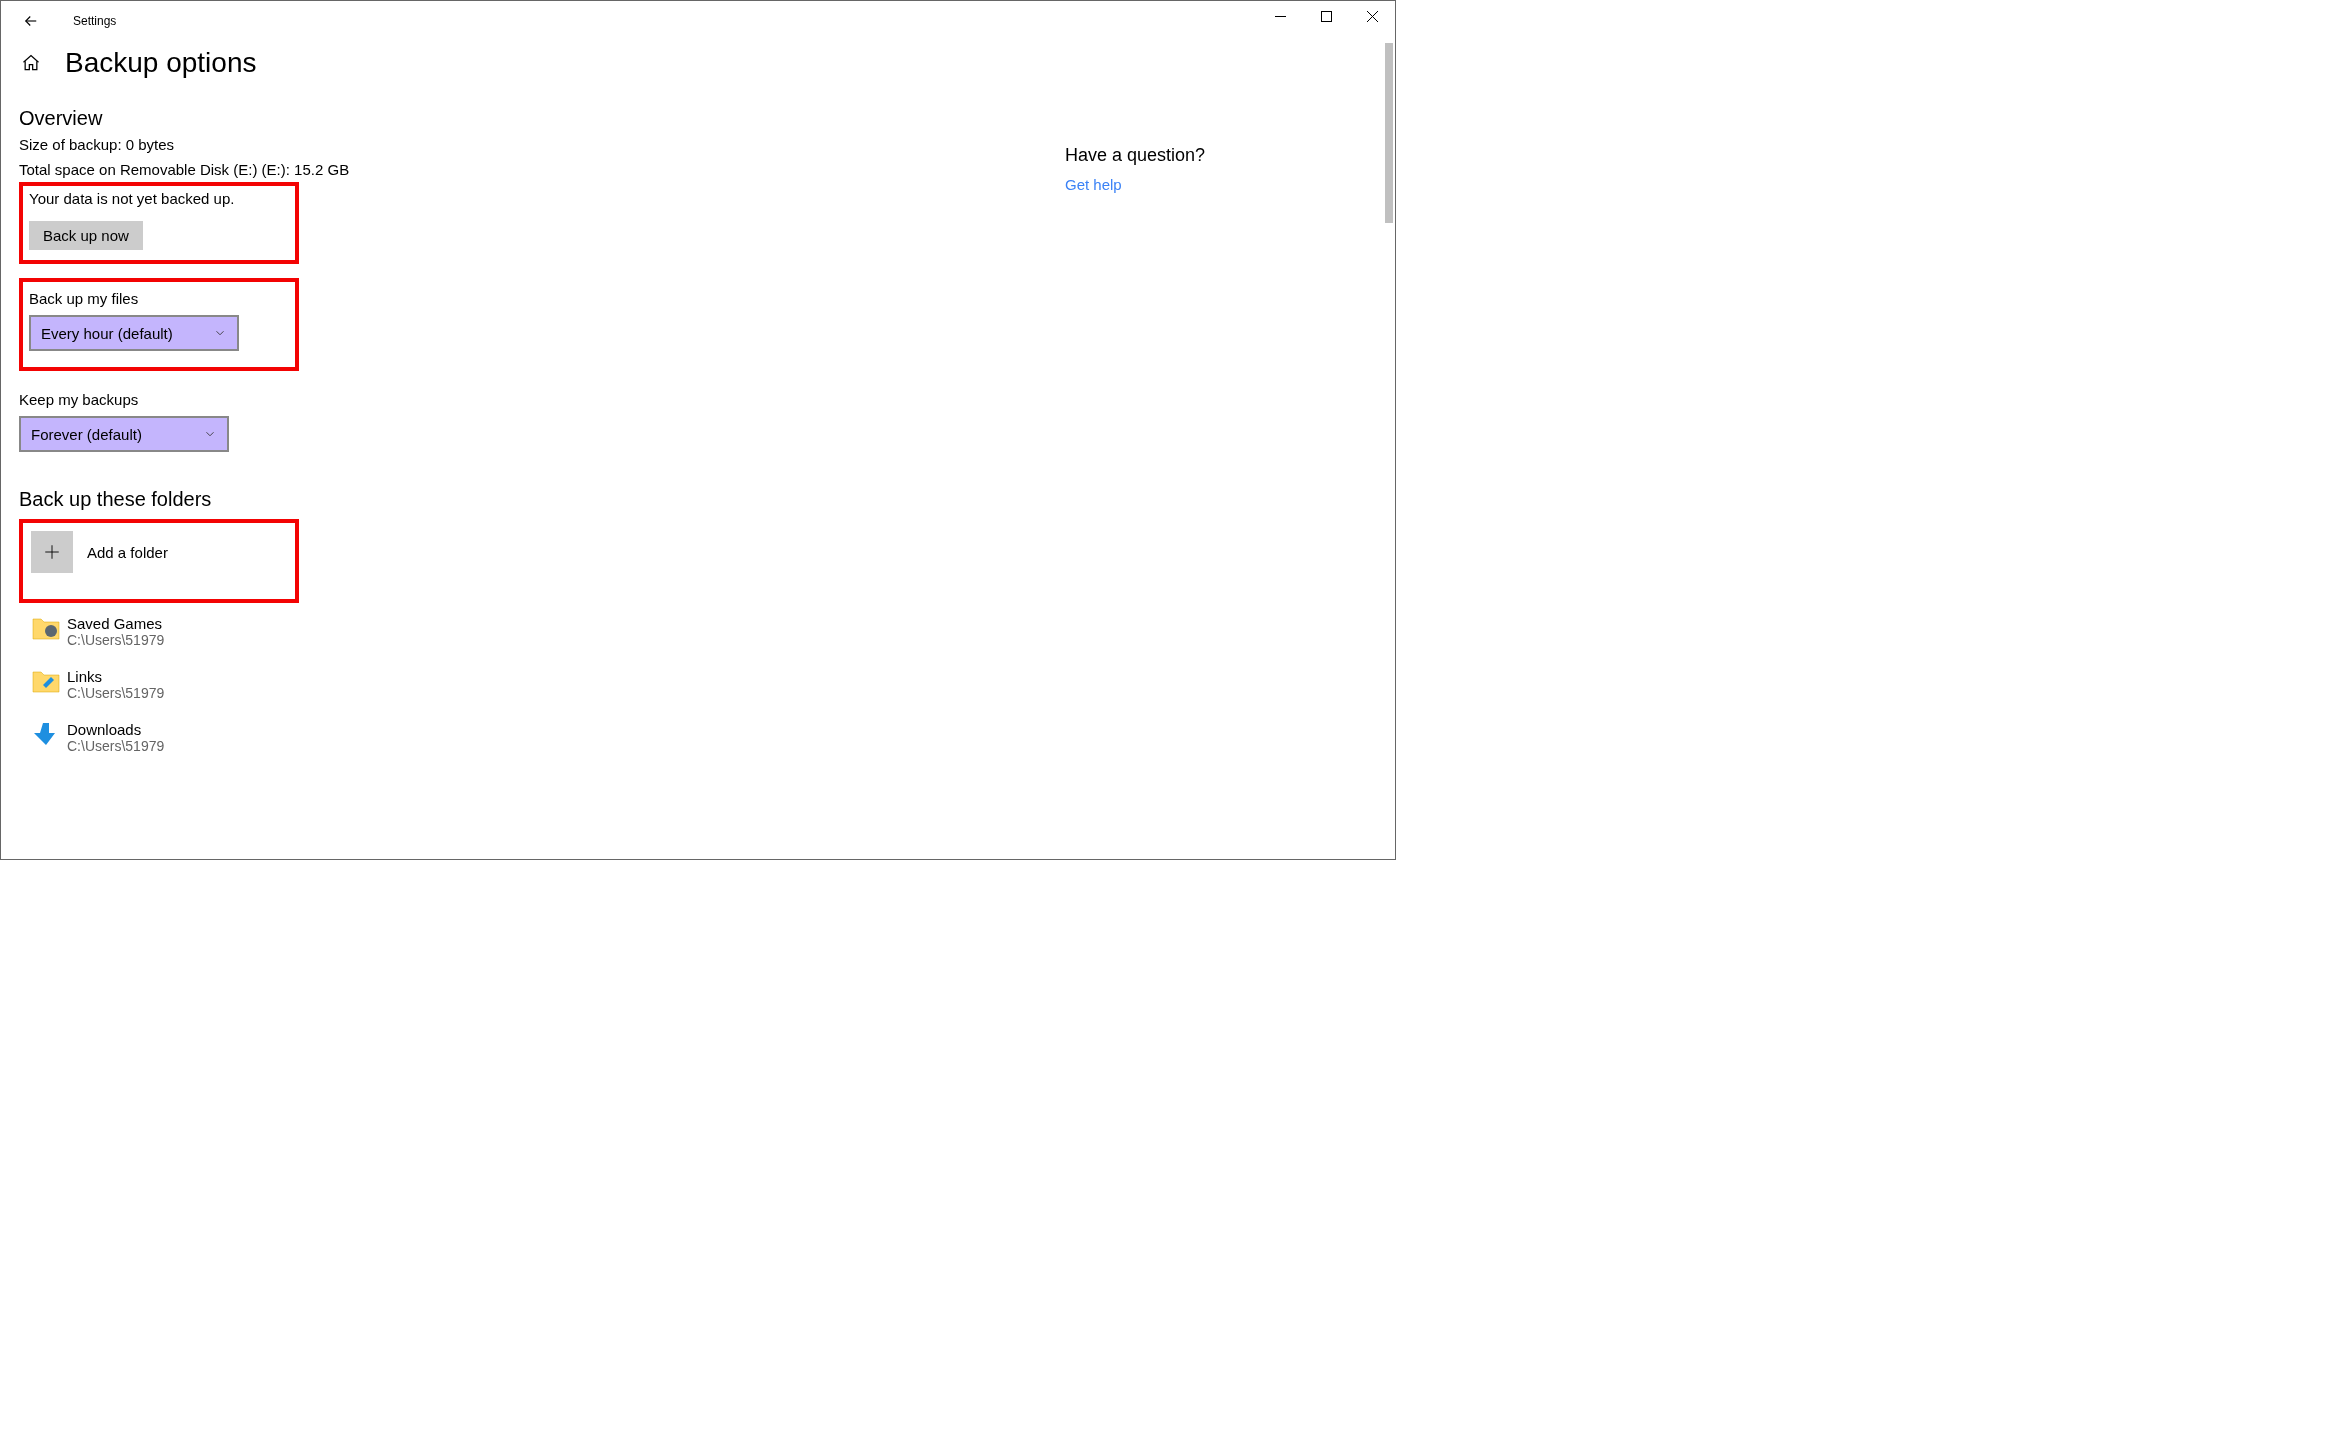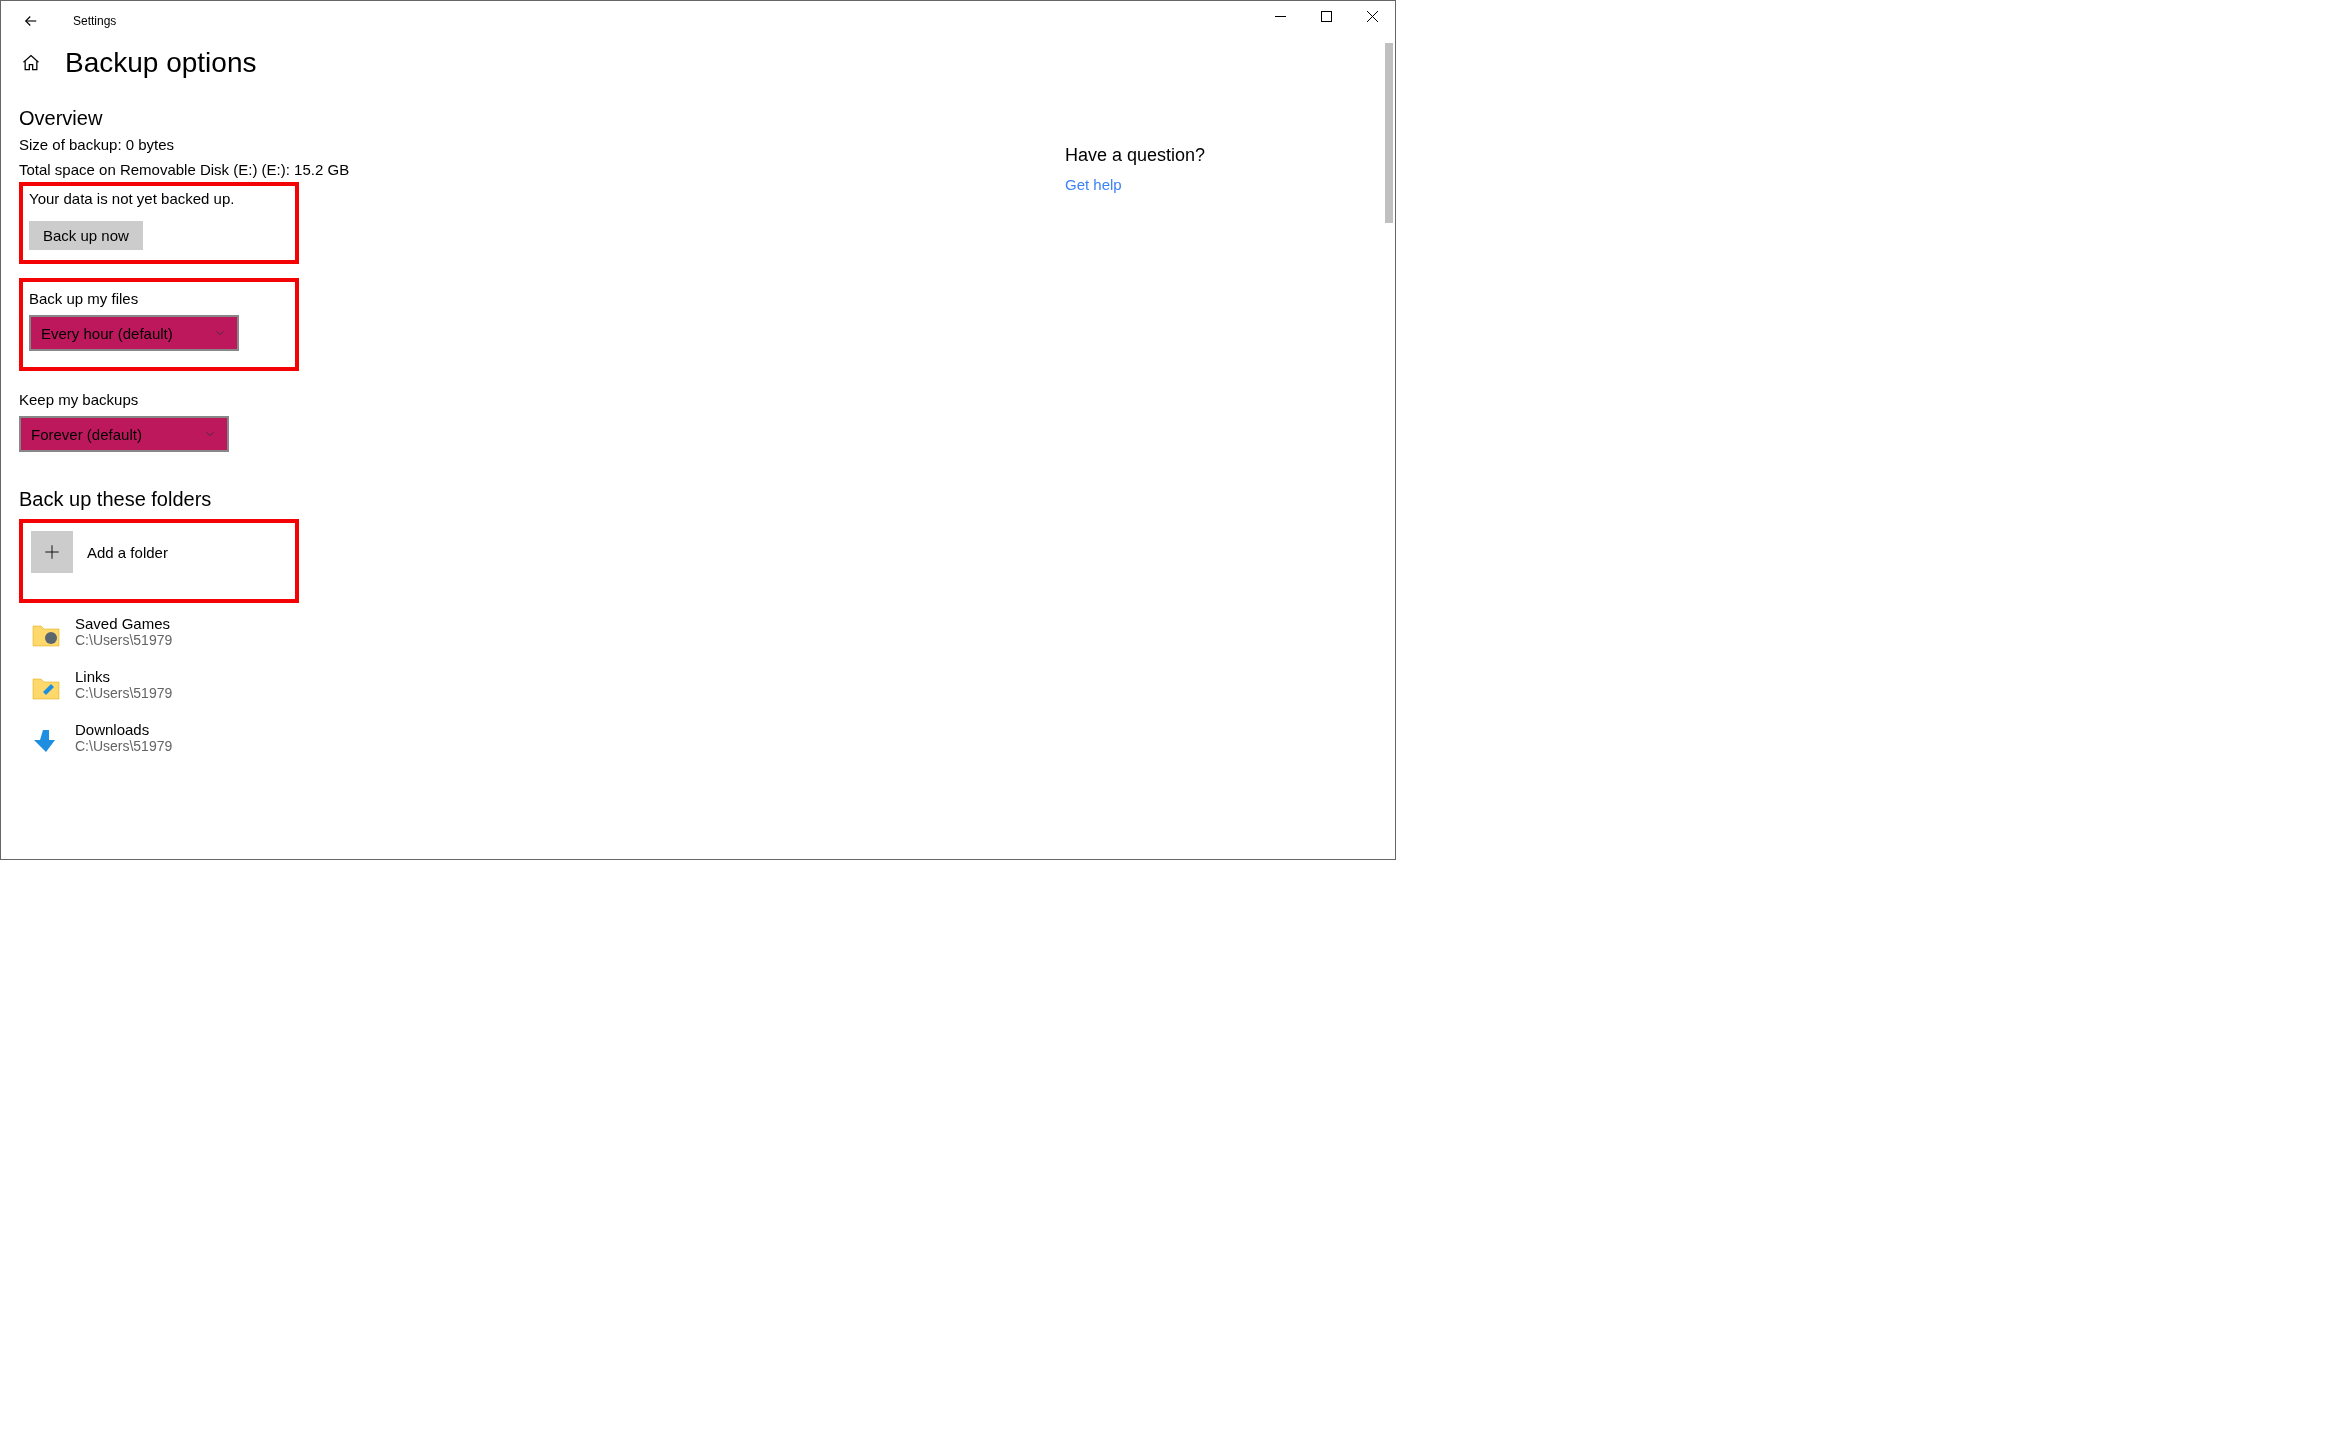--- a/index.html
+++ b/index.html
@@ -74,41 +74,41 @@
     .dropdown {
       display: flex;
       align-items: center;
       justify-content: space-between;
       border: 2px solid #888;
       width: 210px;
       height: 36px;
       padding: 0 10px;
       font-size: 15px;
       cursor: pointer;
-      background:#be185d;
+      background:#c4b5fd;
     }
     .chev { width:14px;height:14px; }
     .highlight-box {
       border: 4px solid #f30303;
       padding: 4px 6px;
       width: 280px;
       margin-top: 2px;
     }
     .folder-section-h { font-size: 20px; font-weight: 400; margin: 36px 0 8px 0; }
     .add-folder-row {
       display: flex; align-items: center; gap: 14px;
       padding: 2px 0;
     }
     .plus-tile {
       width: 42px; height: 42px;
       background: #cccccc;
       display:flex;align-items:center;justify-content:center;
     }
     .folder-row {
-      display:flex;align-items:flex-end;gap:14px;
+      display:flex;align-items:flex-start;gap:6px;
       padding: 6px 0 14px 12px;
     }
     .folder-ic { width: 30px; height: 26px; position: relative; }
     .folder-name { font-size: 15px; }
     .folder-path { font-size: 14px; color: #646464; }
     .help-title { font-size: 18px; margin-bottom: 10px; }
     .help-link { font-size: 15px; color: #3b82f6; cursor: pointer; }
     .scrollbar {
       position:absolute; right:2px; top:42px; width:8px; height:180px;
       background:#c0c0c0; border-radius: 0;

